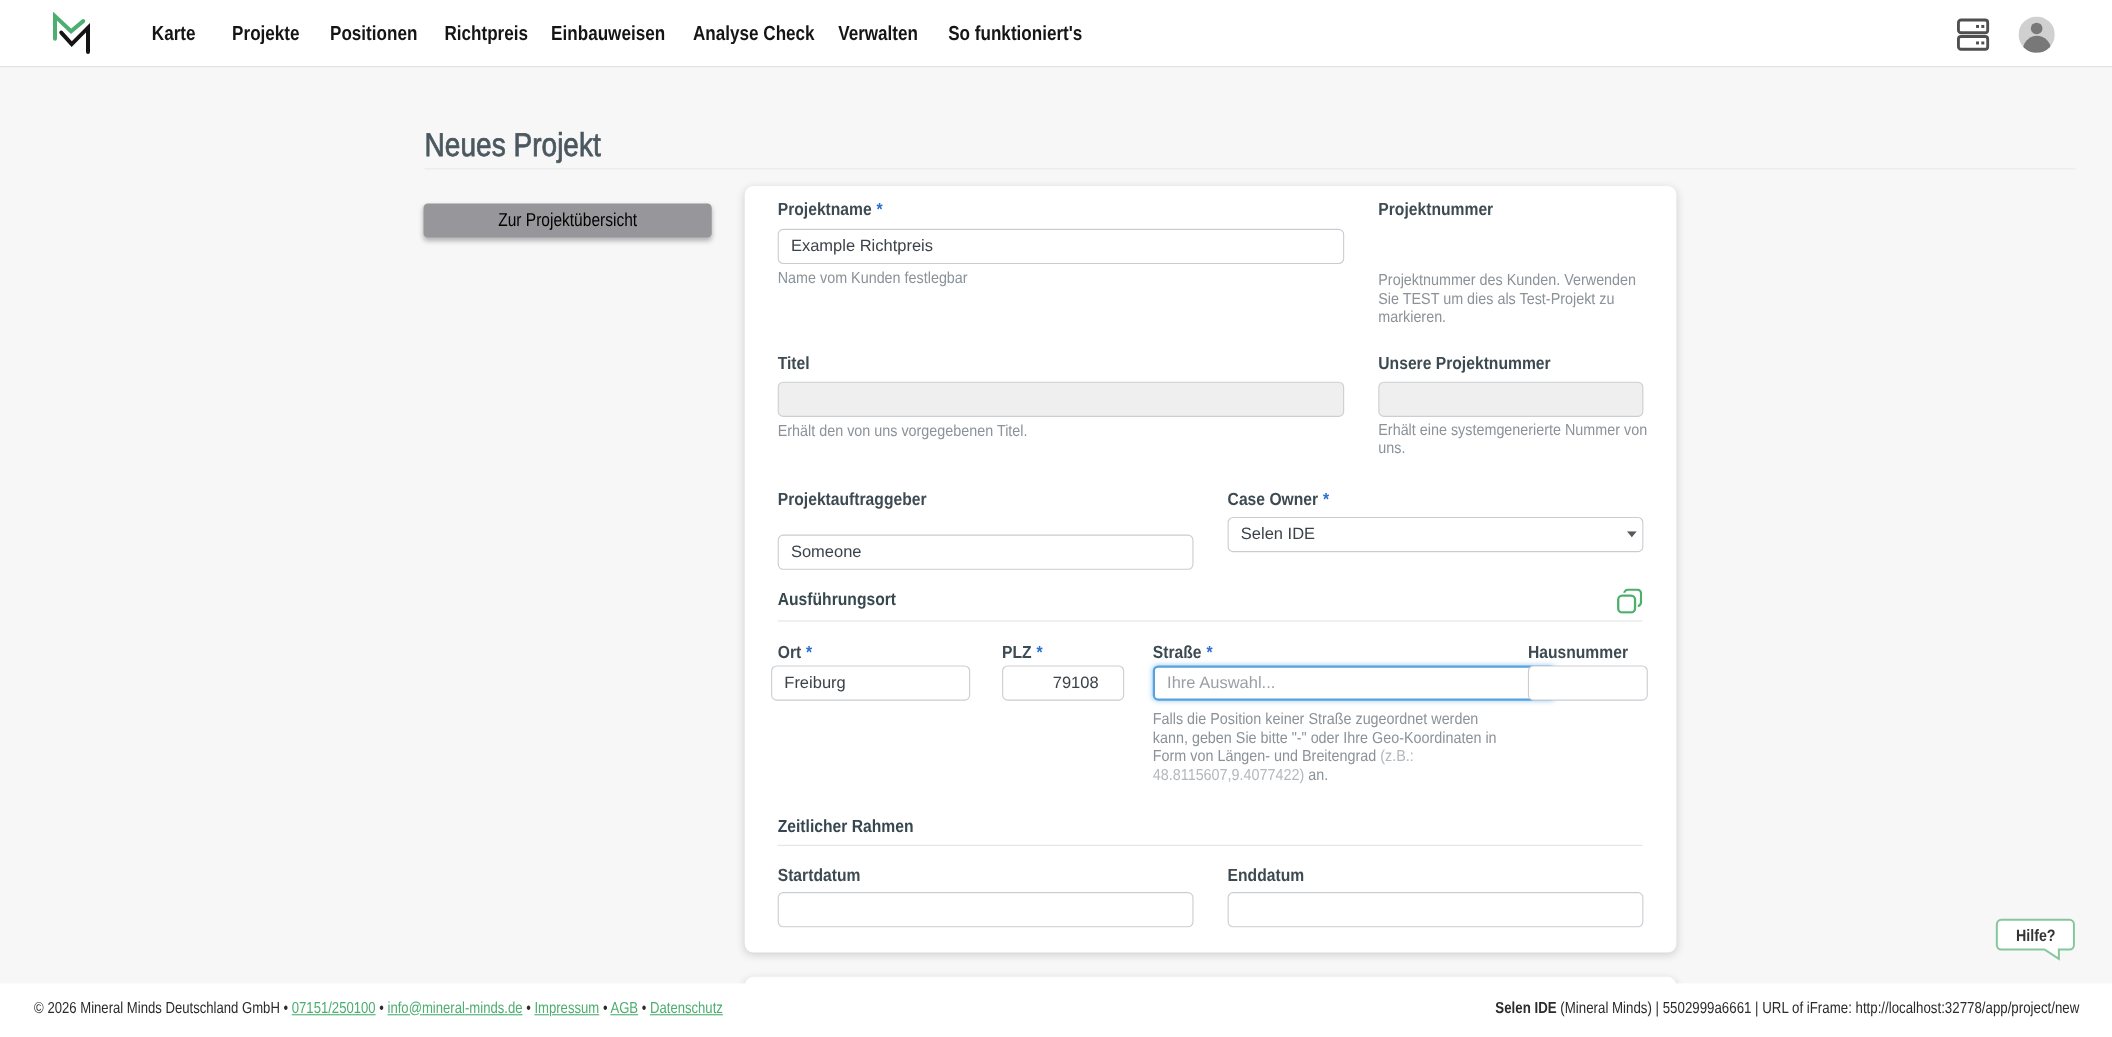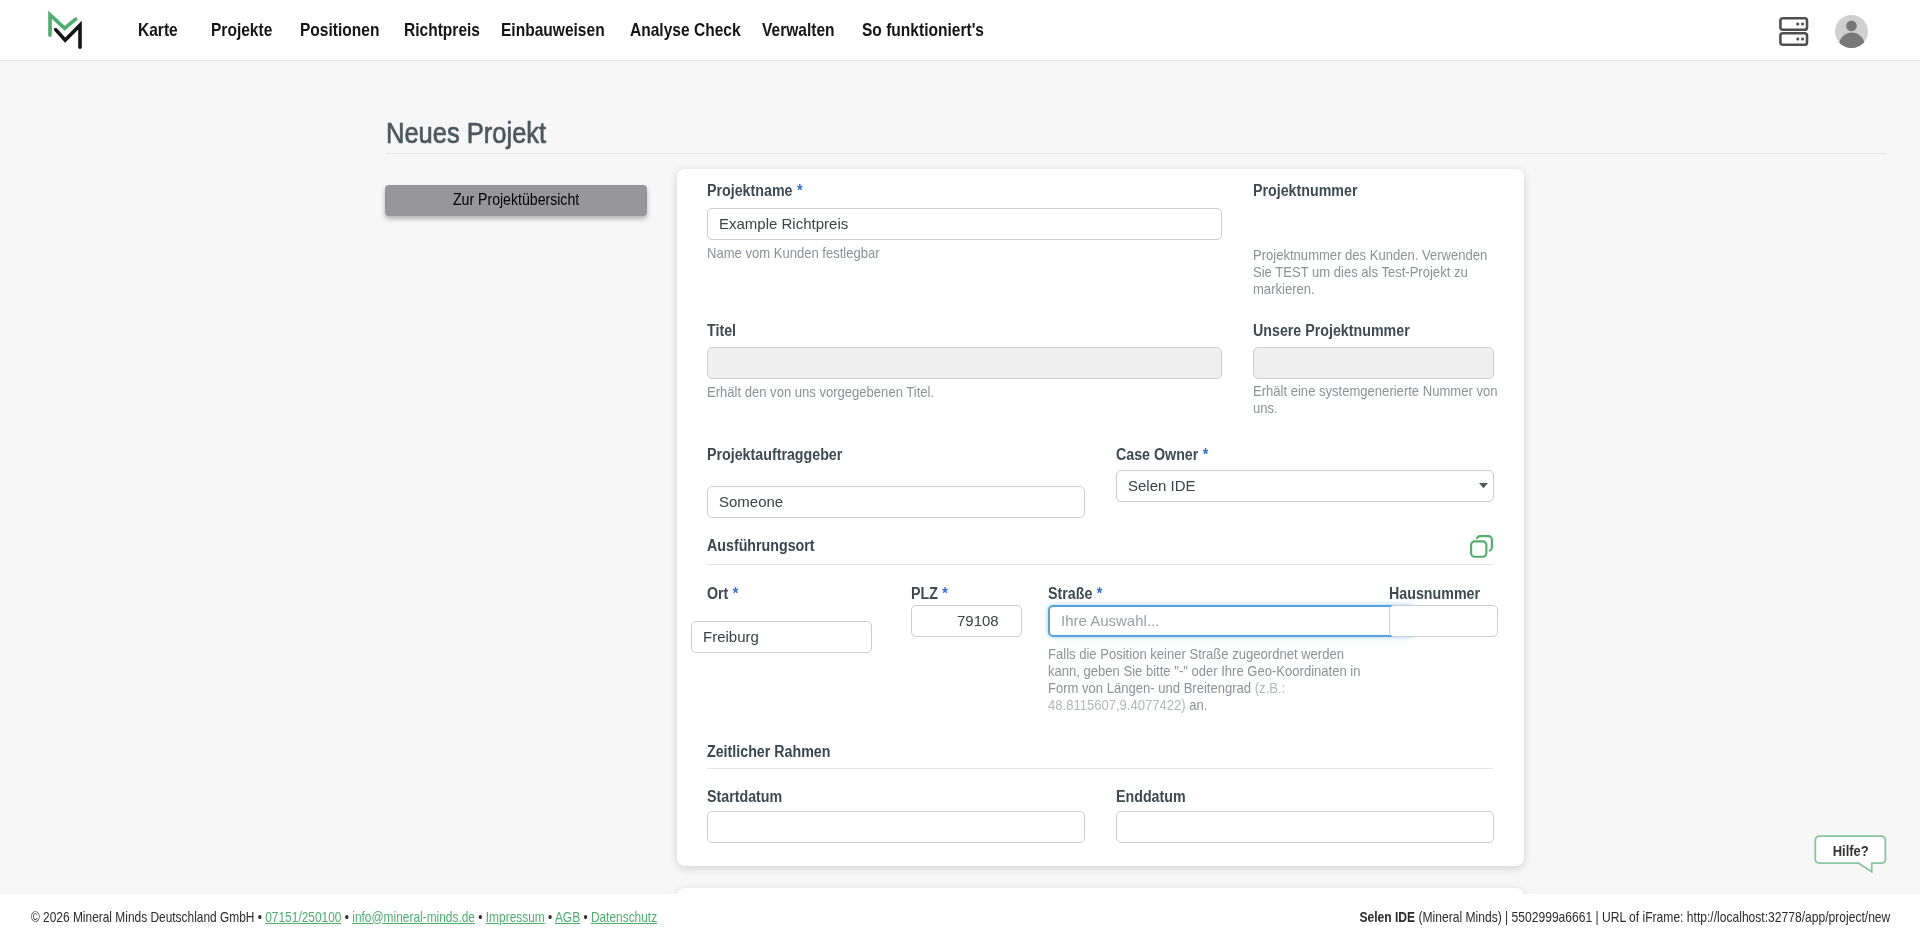--- a/index.html
+++ b/index.html
@@ -128,21 +128,21 @@
 
     <div class="sect" style="left:30px; top:369.5px;">Ausführungsort</div>
     <svg class="abs" style="left:793px; top:366px;" width="23" height="23" viewBox="0 0 23 23">
       <rect x="6.6" y="1.1" width="15.3" height="14.8" rx="3.6" fill="none" stroke="#4cb06b" stroke-width="2.1"></rect>
       <rect x="1.1" y="6.4" width="15.3" height="15.3" rx="3.6" fill="#fff" stroke="#fff" stroke-width="5"></rect>
       <rect x="1.1" y="6.4" width="15.3" height="15.3" rx="3.6" fill="#fff" stroke="#4cb06b" stroke-width="2.1"></rect>
     </svg>
     <div class="divl" style="top:395.5px;"></div>
 
     <div class="lbl" style="left:30px; top:417.7px;">Ort<span class="ast">*</span></div>
-    <div class="inp" style="left:14px; top:436.3px; width:181px;margin-top:16px;">Freiburg</div>
+    <div class="inp" style="left:24px; top:436.3px; width:181px;">Freiburg</div>
     <div class="lbl" style="left:234px; top:417.7px;">PLZ<span class="ast">*</span></div>
     <div class="inp" style="left:234px; top:436.3px; width:111px;padding-left:45px;">79108</div>
     <div class="lbl" style="left:371px; top:417.7px;">Straße<span class="ast">*</span></div>
     <div class="inp" style="left:371px; top:436.3px; width:366px; border:2px solid #57a2dd; box-shadow:0 0 5px rgba(82,168,236,.55); color:#9aa0a5; line-height:28px;">Ihre Auswahl...
       <svg class="abs" style="right:9px; top:7px;" width="14" height="14" viewBox="0 0 14 14">
         <g fill="#444">
           <circle cx="7" cy="1.6" r="1.3"></circle>
             <circle cx="10.9" cy="3.2" r="1.55"></circle>
           <circle cx="12.4" cy="7" r="1.8"></circle>
             <circle cx="10.9" cy="10.8" r="1.3"></circle>

